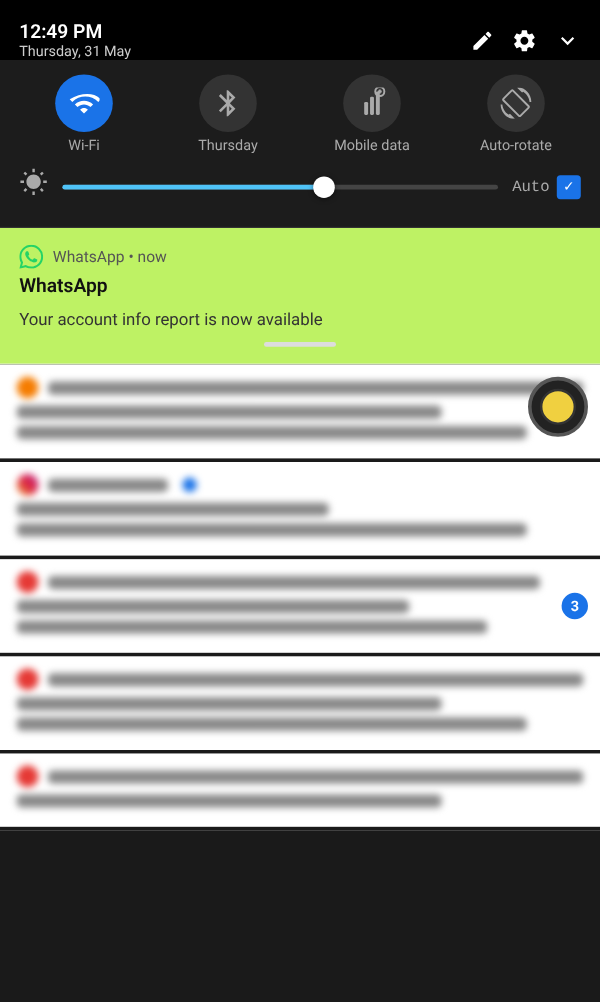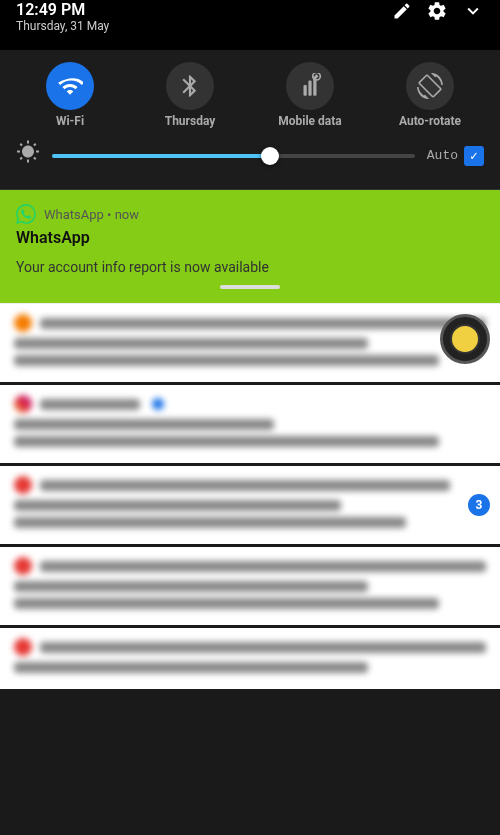--- a/index.html
+++ b/index.html
@@ -10,21 +10,21 @@
       font-family: 'Roboto', Arial, sans-serif;
       overflow: hidden;
       position: relative;
     }
 
     
     .status-bar {
       background: #000;
       height: 50px;
       display: flex;
-      align-items: flex-start;
+      align-items: flex-end;
       justify-content: space-between;
       padding: 0 16px;
     }
     .status-time {
       color: #fff;
       font-size: 16px;
       font-weight: 600;
     }
     .status-date {
       color: #ccc;
@@ -47,21 +47,20 @@
     
     .quick-settings {
       background: #1c1c1c;
       padding: 12px 0 8px 0;
     }
     .quick-icons-row {
       display: flex;
       justify-content: space-around;
       align-items: flex-end;
       padding: 0 10px 8px 10px;
-      font-weight: bold;
     }
     .quick-icon-item {
       display: flex;
       flex-direction: column;
       align-items: center;
       gap: 4px;
       min-width: 80px;
     }
     .quick-icon-circle {
       width: 48px;
@@ -153,21 +152,21 @@
 
     
     .divider {
       height: 1px;
       background: #333;
       margin: 0;
     }
 
     
     .notification {
-      background: #84cc16;
+      background: #bef264;
       padding: 14px 16px 14px 16px;
       border-bottom: 1px solid #eee;
     }
     .notification-header {
       display: flex;
       align-items: center;
       gap: 8px;
       margin-bottom: 4px;
     }
     .notification-icon {

